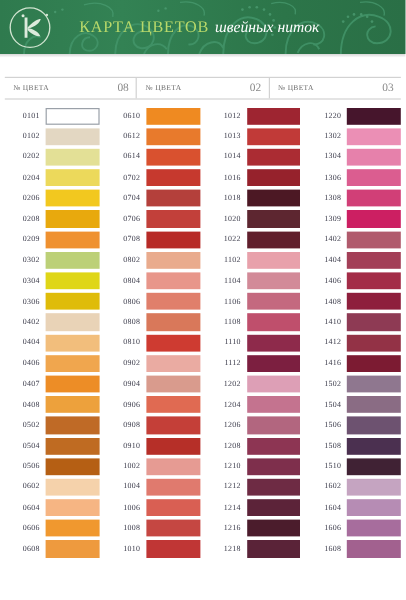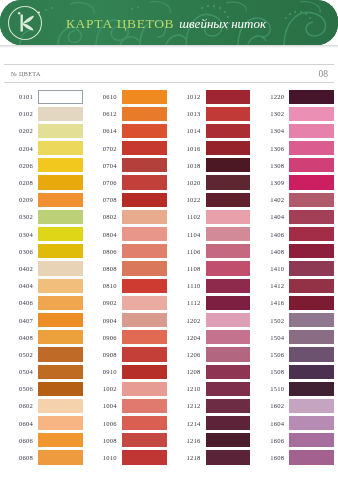--- a/index.html
+++ b/index.html
@@ -10,21 +10,20 @@
   }
   .page{position:relative;width:338px;height:500px;background:#fff;}
 
   
   .banner{
     position:relative;
     height:45px;
     background:#2e7d4f;
     background:linear-gradient(90deg,#2f7a4e 0%,#318050 25%,#2c7549 60%,#2a6f46 100%);
     overflow:hidden;
-    border-radius:21px;
   }
   .banner-deco{position:absolute;inset:0;}
   .banner-inner{position:relative;height:100%;display:flex;align-items:center;}
   .logo{
     position:relative;
     width:38px;height:38px;margin-left:6px;
     flex:0 0 auto;
   }
   .logo svg{display:block;}
   .banner-title{
@@ -197,20 +196,28 @@
     </div>
   </div>
   <div class="banner-shadow"></div>
 
   <div class="colhead-wrap">
     <div class="colhead" id="colhead">
         <div class="colhead-cell">
           <span class="colhead-label">№ цвета</span>
           <span class="colhead-num">08</span>
         </div>
+        <div class="colhead-cell">
+          <span class="colhead-label">№ цвета</span>
+          <span class="colhead-num">02</span>
+        </div>
+        <div class="colhead-cell">
+          <span class="colhead-label">№ цвета</span>
+          <span class="colhead-num">03</span>
+        </div>
       </div>
   </div>
 
   <div class="grid" id="grid">
       <div class="col">
         <div class="row">
           <div class="code">0101</div>
           <div class="swatch outlined" style="background: rgb(255, 255, 255);"></div>
         </div>
         <div class="row">

